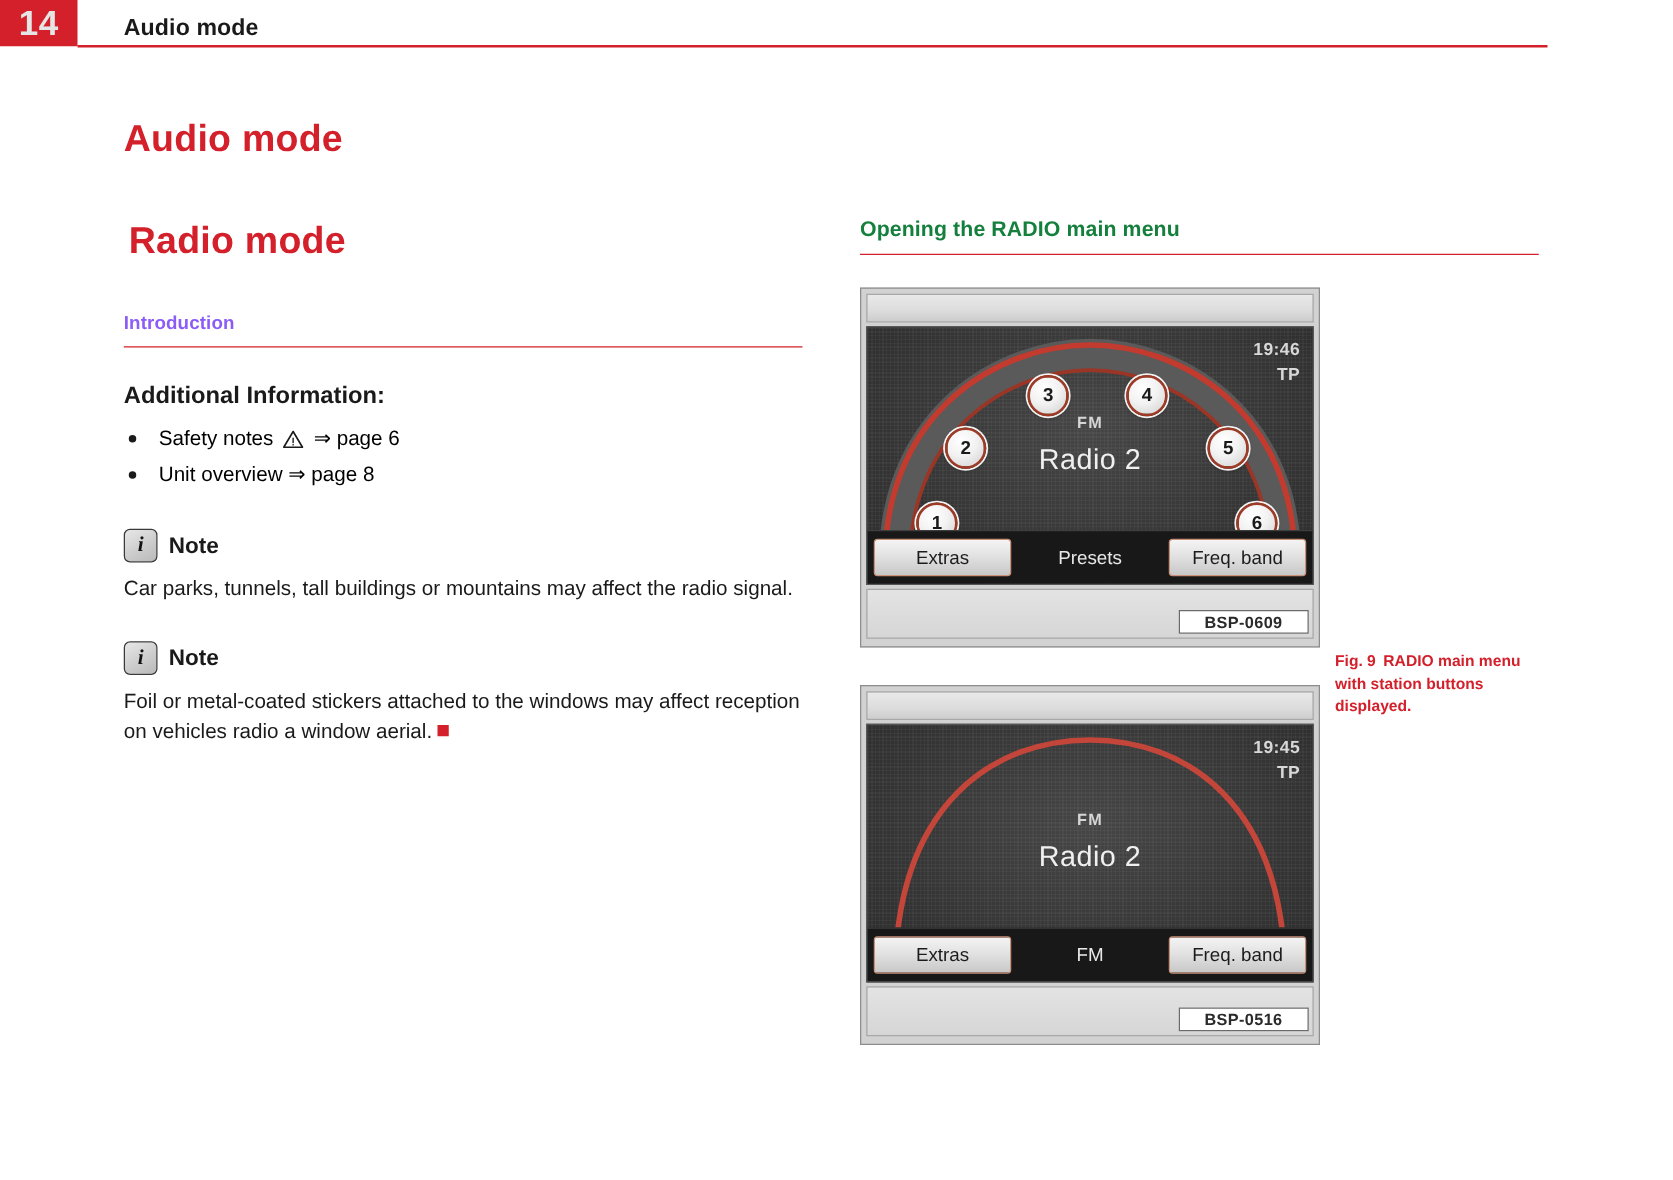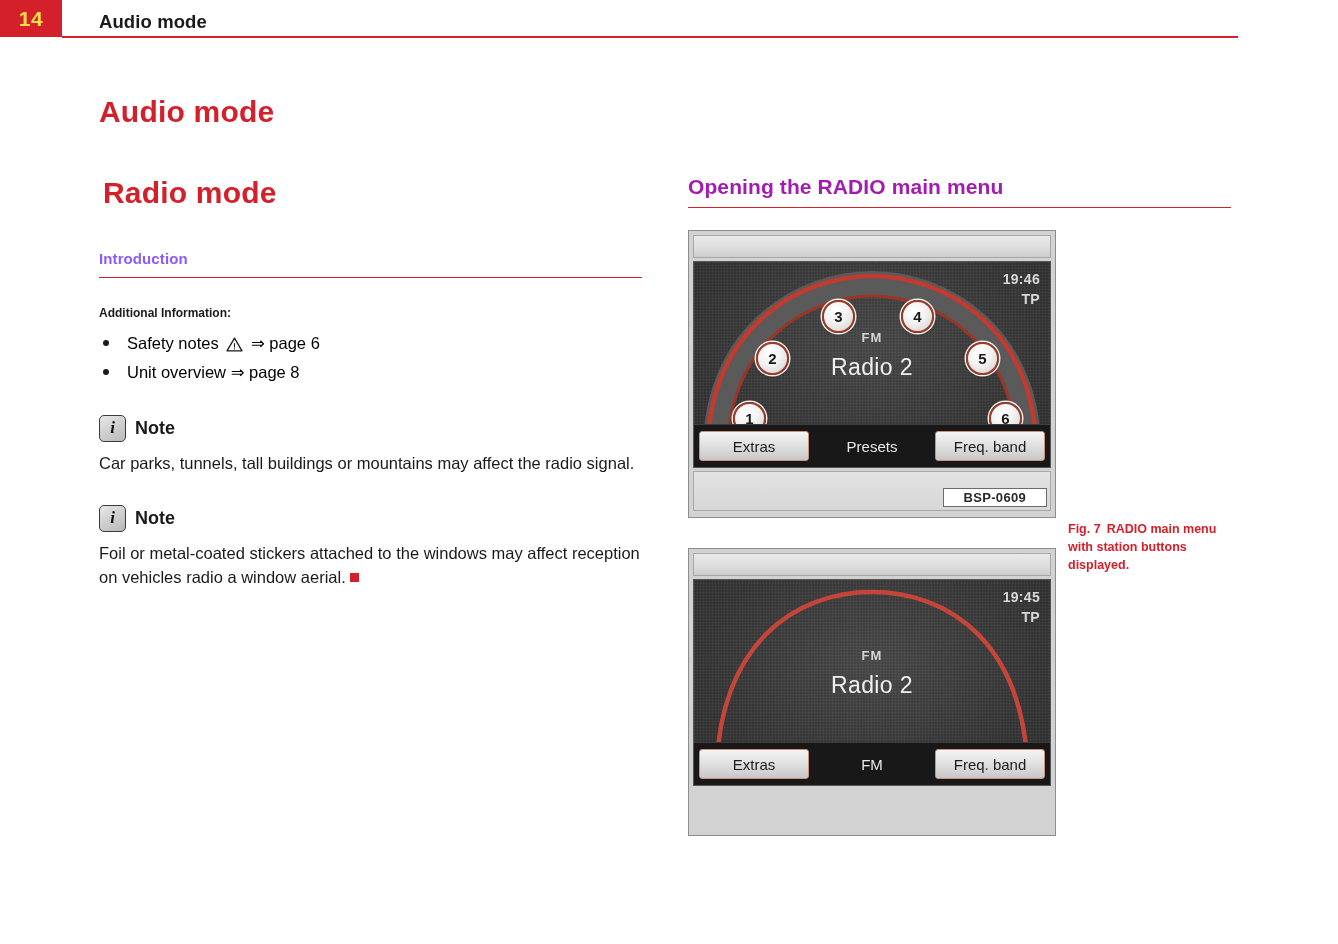--- a/index.html
+++ b/index.html
@@ -22,22 +22,22 @@
     left: 0; top: 0;
     width: 1338px;
     height: 40px;
   }
   .page-num-block {
     position: absolute;
     left: 0; top: 0;
     width: 62px;
     height: 37px;
     background: #D3202B;
-    color: #fde047;
-    font-size: 21px;
+    color: #e5e5e5;
+    font-size: 28px;
     font-weight: bold;
     display: flex;
     align-items: center;
     justify-content: center;
     letter-spacing: 0.5px;
     text-align: center;
   }
   .header-title {
     position: absolute;
     left: 99px;
@@ -93,34 +93,34 @@
     font-weight: bold;
     color: #8b5cf6;
     letter-spacing: 0.1px;
     line-height: 1.1;
     padding-bottom: 9px;
     border-bottom: 1.6px solid #D3202B;
     width: 543px;
   }
   h3.sub-title-right {
     margin: 0;
-    font-size: 21px;
-    font-weight: bold;
-    color: #a21caf;
+    font-size: 17px;
+    font-weight: bold;
+    color: #15803d;
     letter-spacing: 0.1px;
     line-height: 1.1;
     padding-bottom: 9px;
     border-bottom: 1.6px solid #D3202B;
     width: 543px;
   }
 
   
   .addl-label {
     margin-top: 28px;
-    font-size: 12px;
+    font-size: 19px;
     font-weight: bold;
     color: #1a1a1a;
   }
   ul.bullets {
     list-style: none;
     margin: 10px 0 0 0;
     padding: 0;
   }
   ul.bullets li {
     font-size: 16.5px;
@@ -456,21 +456,21 @@
           <div class="soft-btn">Freq. band</div>
         </div>
       </div>
 
       <div class="bezel-bottom">
         <div class="code-badge">BSP-0609</div>
       </div>
     </div>
 
     <div class="fig-caption cap1">
-      <span class="cap-num">Fig. 7</span><span>RADIO main menu with station buttons displayed.</span>
+      <span class="cap-num">Fig. 9</span><span>RADIO main menu with station buttons displayed.</span>
     </div>
   </div>
 
   <div class="figure-wrap fig2-wrap">
     <div class="screen-frame">
       <div class="bezel-top"></div>
 
       <div class="screen-body">
         <div class="screen-grid"></div>
 
@@ -486,17 +486,20 @@
         <div class="scr-band">FM</div>
         <div class="scr-station">Radio 2</div>
 
         <div class="btn-row">
           <div class="soft-btn">Extras</div>
           <div class="mid-label">FM</div>
           <div class="soft-btn">Freq. band</div>
         </div>
       </div>
 
+      <div class="bezel-bottom">
+        <div class="code-badge">BSP-0516</div>
+      </div>
     </div>
 
   </div>
 
 </div>
 
 </body></html>

